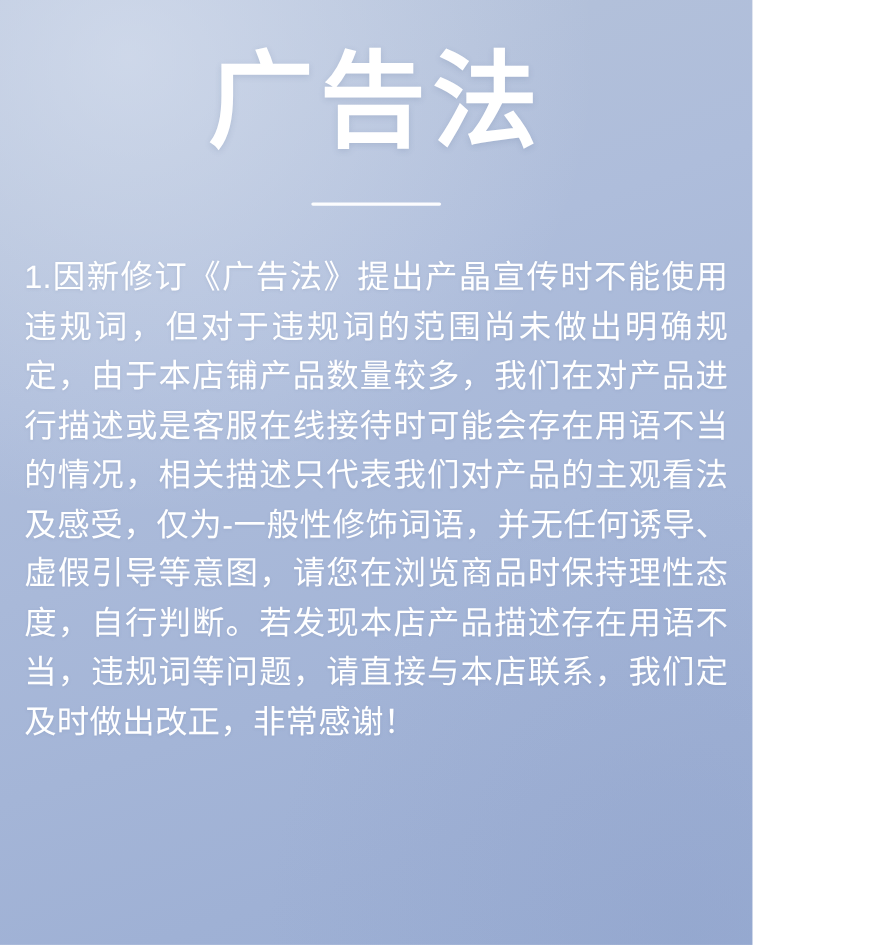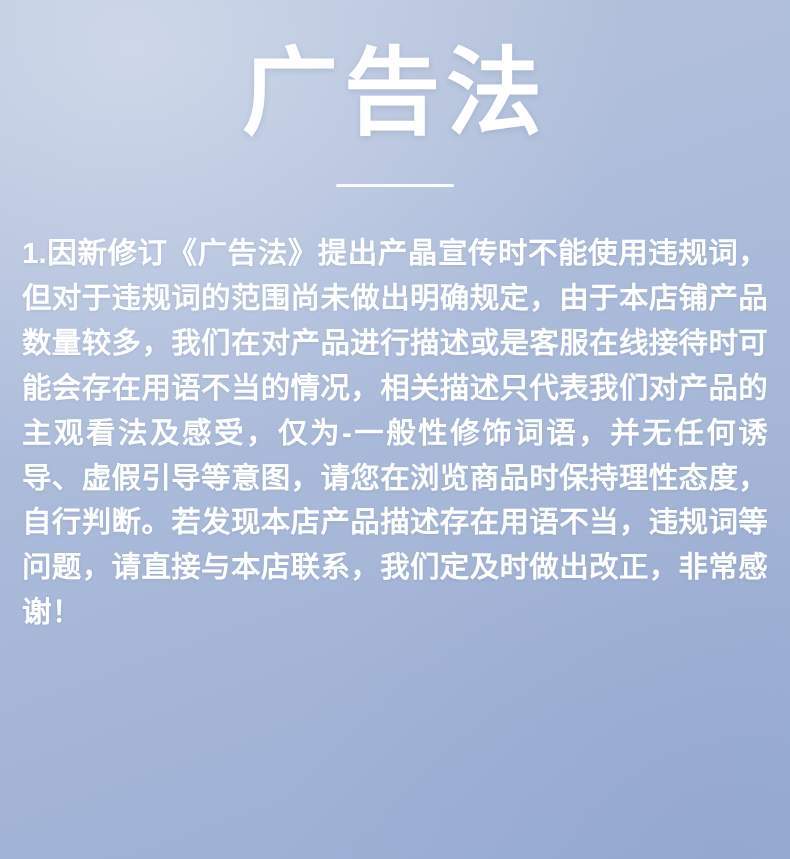--- a/index.html
+++ b/index.html
@@ -7,21 +7,21 @@
     padding: 0;
   }
   body {
     width: 790px;
     height: 859px;
     overflow: hidden;
     font-family: "Liberation Sans", "DejaVu Sans", sans-serif;
   }
   .poster {
     position: relative;
-    width: 790px;
+    width: 684px;
     height: 859px;
     box-sizing: border-box;
     background: linear-gradient(160deg,
         #b7c4dc 0%,
         #b2c0da 18%,
         #aebddb 34%,
         #a9b9d9 50%,
         #a4b5d7 66%,
         #9fb1d5 82%,
         #9aaed4 100%);
@@ -72,21 +72,21 @@
     border-radius: 2px;
     opacity: 0.95;
   }
   .paragraphs {
     margin-top: 44px;
   }
   .para {
     color: #ffffff;
     font-size: 29.5px;
     line-height: 1.52;
-    font-weight: bold;
+    font-weight: normal;
     text-align: justify;
     text-align-last: left;
     letter-spacing: 0.2px;
     text-shadow: 0 1px 3px rgba(90,110,150,0.15);
     margin: 0;
   }
   .para + .para {
     margin-top: 32px;
   }
 </style>

